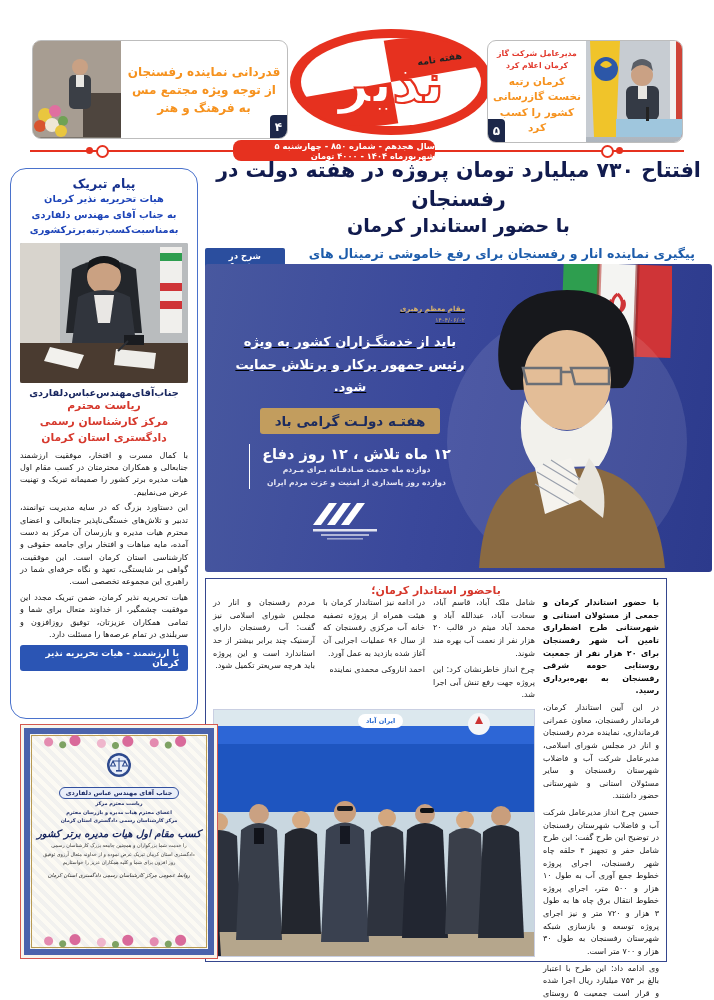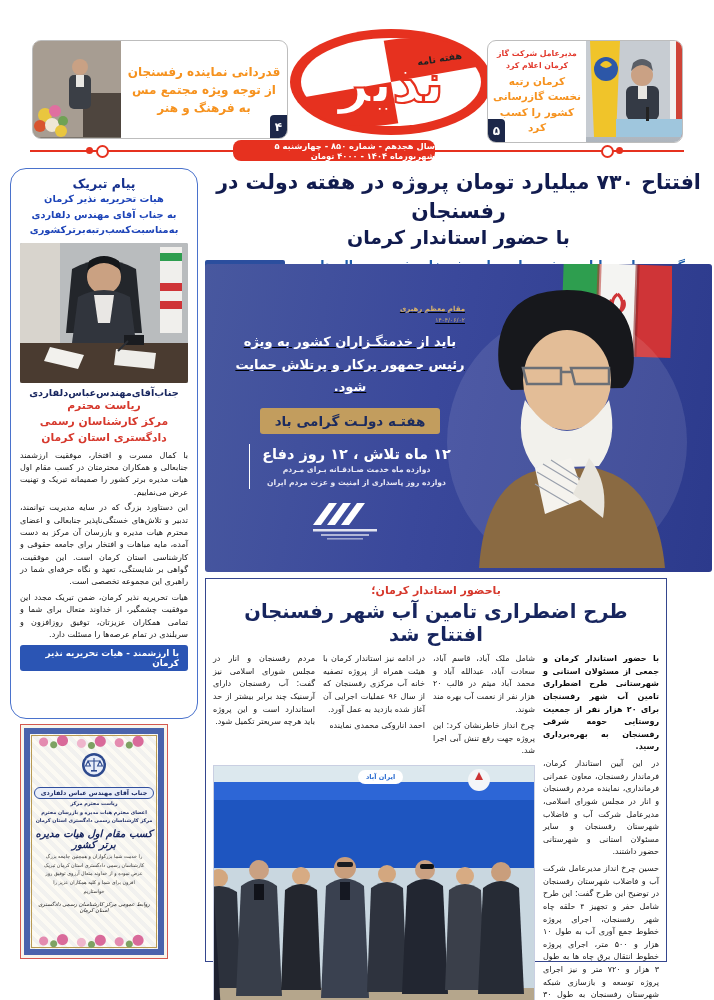--- a/index.html
+++ b/index.html
@@ -32,21 +32,21 @@
 
   
   #dateline-rule{left:30px;top:150px;width:654px;height:2px;background:#e6311f;}
   .orn-ring{width:9px;height:9px;border:2.5px solid #e6311f;border-radius:50%;background:#fff;top:145px;}
   .orn-dot{width:7px;height:7px;background:#e6311f;border-radius:50%;top:147px;}
   #date-pill{left:233px;top:140px;width:202px;height:21px;background:#e6311f;border-radius:8px;
              color:#fff;font-size:8.3px;font-weight:bold;display:flex;align-items:center;
              justify-content:center;direction:rtl;}
 
   
-  #lead{left:205px;top:168px;width:507px;text-align:center;direction:rtl;}
+  #lead{left:205px;top:156px;width:507px;text-align:center;direction:rtl;}
   .h1a{color:#111b4e;font-weight:bold;font-size:20.5px;line-height:1.4;}
   .h1b{color:#111b4e;font-weight:bold;font-size:19px;line-height:1.35;}
   .subrow{margin-top:7px;display:flex;direction:rtl;justify-content:center;align-items:center;gap:7px;}
   .subtxt{color:#1d5cab;font-weight:bold;font-size:12.5px;}
   .subbadge{background:#2b4e9e;color:#fff;font-size:8.5px;font-weight:bold;padding:3px 7px;border-radius:2px;}
 
   
   #banner{left:205px;top:264px;width:507px;height:308px;border-radius:3px;overflow:hidden;
           background:linear-gradient(100deg,#48589f 0%,#3a489b 45%,#2c3a8c 100%);}
   #banner .textblock{position:absolute;left:16px;top:40px;width:258px;direction:rtl;text-align:center;text-decoration:underline;}
@@ -86,21 +86,21 @@
   #t-photo{height:140px;margin:5px 0 4px;position:relative;overflow:hidden;border-radius:2px;
            background:linear-gradient(180deg,#a7abae 0%,#c3c6c8 55%,#8e8a85 100%);}
   .t-name{text-align:center;color:#17255e;font-weight:bold;font-size:9.8px;margin-top:2px;}
   .t-red{text-align:center;color:#d6382c;font-weight:bold;font-size:10.8px;line-height:1.5;}
   .t-body{font-size:8px;line-height:1.55;text-align:justify;color:#111;margin-top:3px;}
   .t-body p{margin:0 0 3px;}
   .t-signoff{display:block;margin:4px auto 0;width:fit-content;background:#2b55b4;color:#fff;
              font-weight:bold;font-size:8.8px;padding:3px 9px;border-radius:3px;}
 
   
-  #certificate{left:20px;top:724px;width:148px;height:235px;border:1px solid #d4584f;background:#f8f5ec;
+  #certificate{left:20px;top:724px;width:198px;height:235px;border:1px solid #d4584f;background:#f8f5ec;
                box-sizing:border-box;direction:rtl;}
   .cert-frame{position:absolute;inset:3px;border:6px solid #4a63ac;outline:1px solid #b89a52;outline-offset:-8px;
               background:
                repeating-linear-gradient(45deg,rgba(74,99,172,0.06) 0 4px,rgba(255,255,255,0) 4px 8px),
                #fcfaf3;}
   .cert-inner{position:absolute;inset:11px;text-align:center;}
   .flower-strip{position:absolute;left:10px;right:10px;height:14px;
      background:
        radial-gradient(circle at 10% 50%,#e48bb0 0 4px,transparent 5px),
        radial-gradient(circle at 25% 40%,#d96a9a 0 5px,transparent 6px),
@@ -259,21 +259,20 @@
             <rect x="14" y="35" width="48" height="2" opacity="0.6"></rect>
             <rect x="20" y="39" width="36" height="1.6" opacity="0.5"></rect>
           </g>
         </svg>
       </div>
     </div>
   </div>
 
   <div id="article" class="abs">
     <div class="kicker">باحضور استاندار کرمان؛</div>
-    <div class="a-head">طرح اضطراری تامین آب شهر رفسنجان افتتاح شد</div>
     <div class="a-body">
       <div class="colA">
         <p class="leadp">با حضور استاندار کرمان و جمعی از مسئولان استانی و شهرستانی طرح اضطراری تامین آب شهر رفسنجان برای ۲۰ هزار نفر از جمعیت روستایی حومه شرقی رفسنجان به بهره‌برداری رسید.</p>
         <p>در این آیین استاندار کرمان، فرماندار رفسنجان، معاون عمرانی فرمانداری، نماینده مردم رفسنجان و انار در مجلس شورای اسلامی، مدیرعامل شرکت آب و فاضلاب شهرستان رفسنجان و سایر مسئولان استانی و شهرستانی حضور داشتند.</p>
         <p>حسین چرخ انداز مدیرعامل شرکت آب و فاضلاب شهرستان رفسنجان در توضیح این طرح گفت: این طرح شامل حفر و تجهیز ۴ حلقه چاه شهر رفسنجان، اجرای پروژه خطوط جمع آوری آب به طول ۱۰ هزار و ۵۰۰ متر، اجرای پروژه خطوط انتقال برق چاه ها به طول ۳ هزار و ۷۲۰ متر و نیز اجرای پروژه توسعه و بازسازی شبکه شهرستان رفسنجان به طول ۳۰ هزار و ۷۰۰ متر است.</p>
         <p>وی ادامه داد: این طرح با اعتبار بالغ بر ۷۵۴ میلیارد ریال اجرا شده و قرار است جمعیت ۵ روستای حومه شرقی</p>
       </div>
       <div class="leftwrap">
         <div class="shortcols">
           <div class="c">

